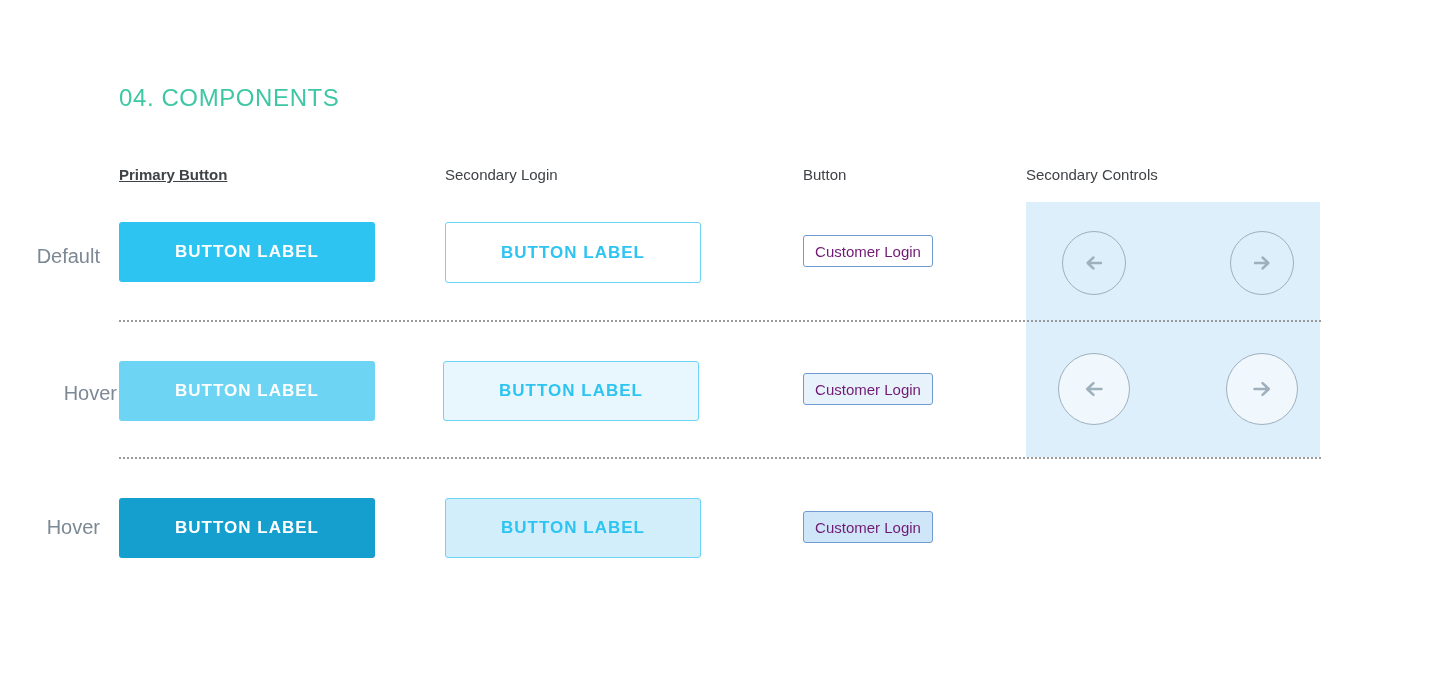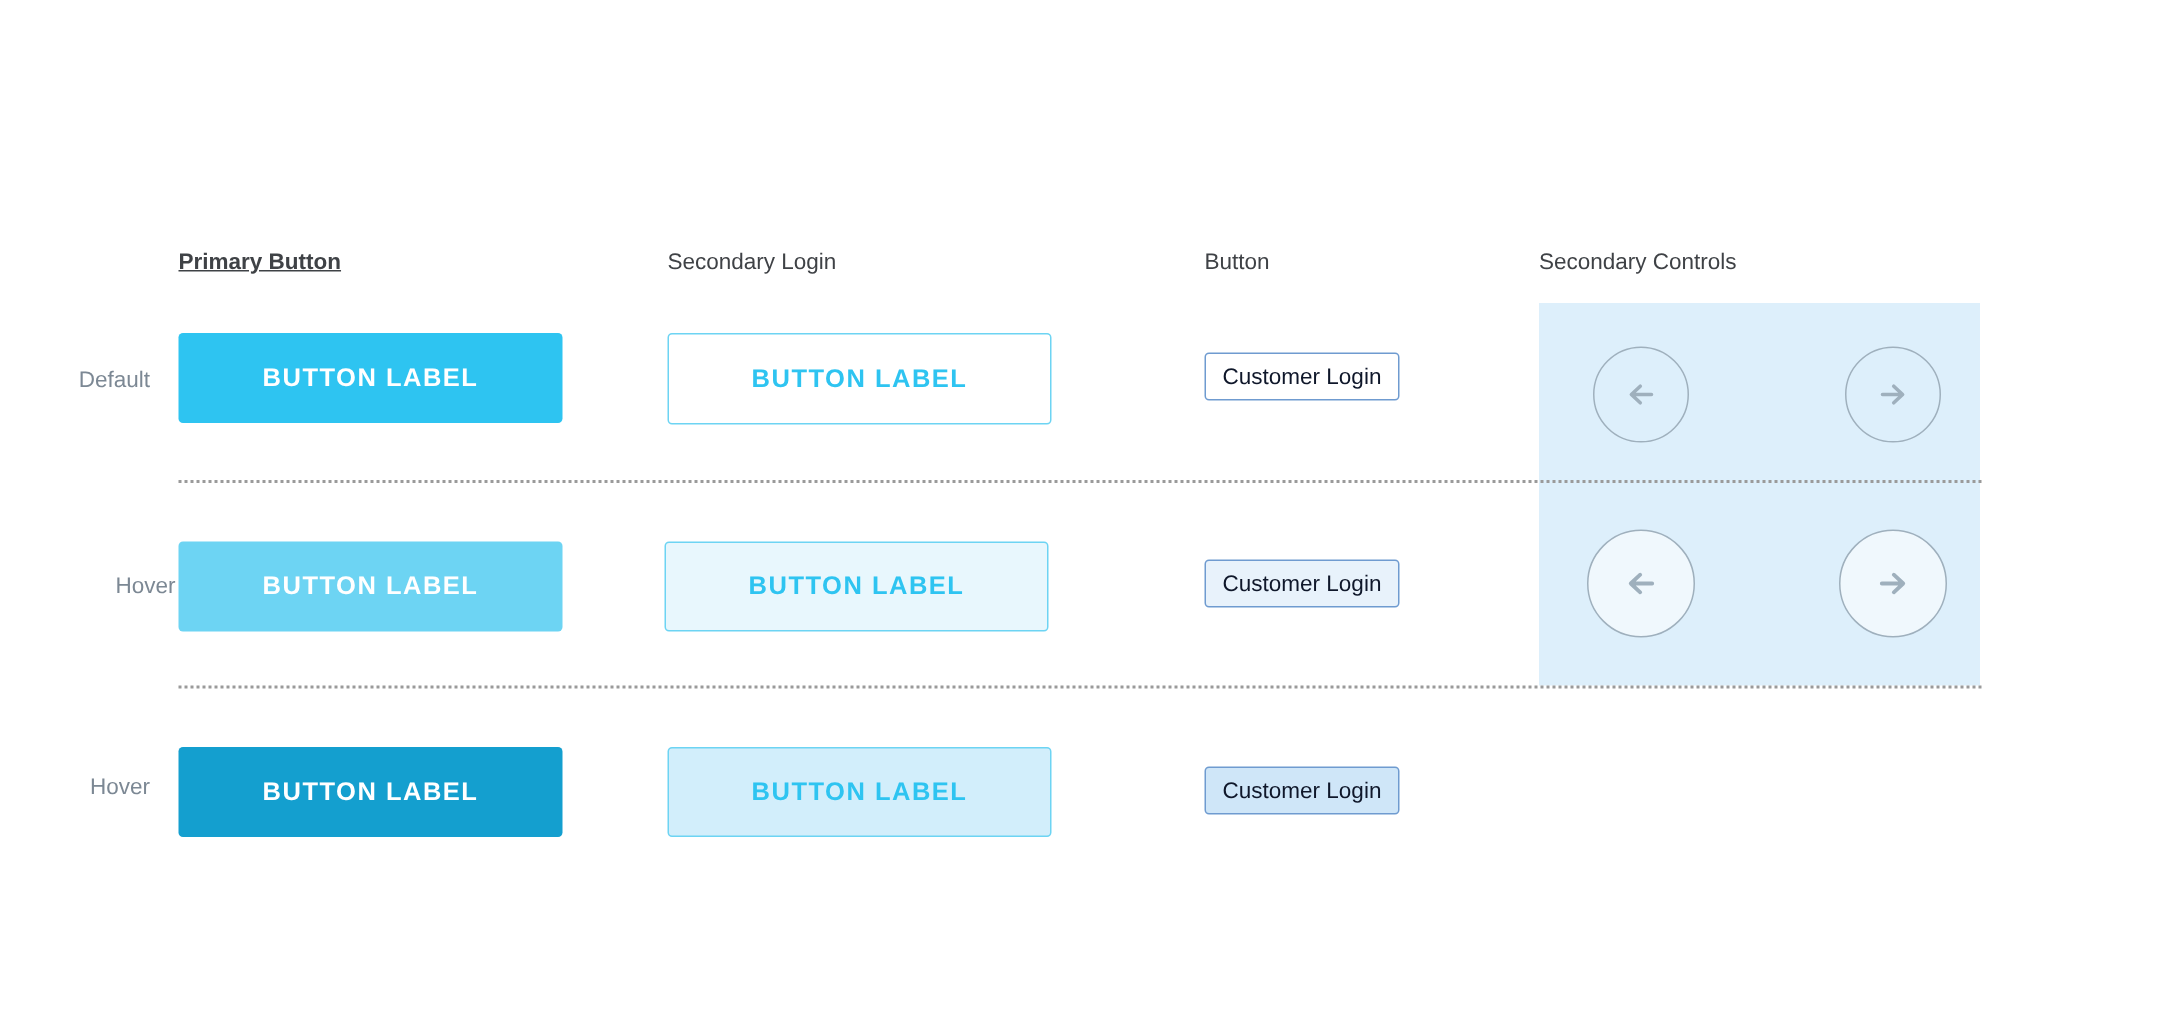--- a/index.html
+++ b/index.html
@@ -41,21 +41,21 @@
   }
   .col-header.bold { font-weight: 700; text-decoration: underline; }
   .ch-primary   { left: 119px; }
   .ch-secondary { left: 445px; }
   .ch-login     { left: 803px; }
   .ch-carousel  { left: 1026px; }
 
   
   .row-label {
     position: absolute;
-    font-size: 15px;
+    font-size: 20px;
     color: #7c8894;
     text-align: right;
     width: 100px;
     white-space: nowrap;
   }
   .rl-default { left: 0px;  top: 245px; }
   .rl-hover   { left: 17px;  top: 382px; }
   .rl-press   { left: 0px;  top: 516px; }
 
   
@@ -137,21 +137,21 @@
     border: 1.5px solid #6dd4f3;
   }
 
   
   .btn-login {
     position: absolute;
     display: flex;
     align-items: center;
     justify-content: center;
     border-radius: 3px;
-    color: #0f172a;
+    color: #701a75;
     font-size: 15px;
     font-weight: 400;
     cursor: pointer;
     font-family: "Liberation Sans", sans-serif;
   }
   .lb-default {
     left: 803px; top: 235px; width: 130px; height: 32px;
     background: #ffffff;
     border: 1.3px solid #6f9bd0;
   }
@@ -190,20 +190,21 @@
   .cb-prev-hover   { left: 1058px; top: 353px; }
   .cb-next-hover   { left: 1226px; top: 353px; }
 
   .carousel-btn svg { display: block; }
 </style>
 </head>
 <body>
 
 <div class="page">
 
+  <div class="section-title">04. COMPONENTS</div>
 
   <div class="col-header bold ch-primary">Primary Button</div>
   <div class="col-header ch-secondary">Secondary Login</div>
   <div class="col-header ch-login">Button</div>
   <div class="col-header ch-carousel">Secondary Controls</div>
 
   <div class="row-label rl-default">Default</div>
   <div class="row-label rl-hover">Hover</div>
   <div class="row-label rl-press">Hover</div>
 

